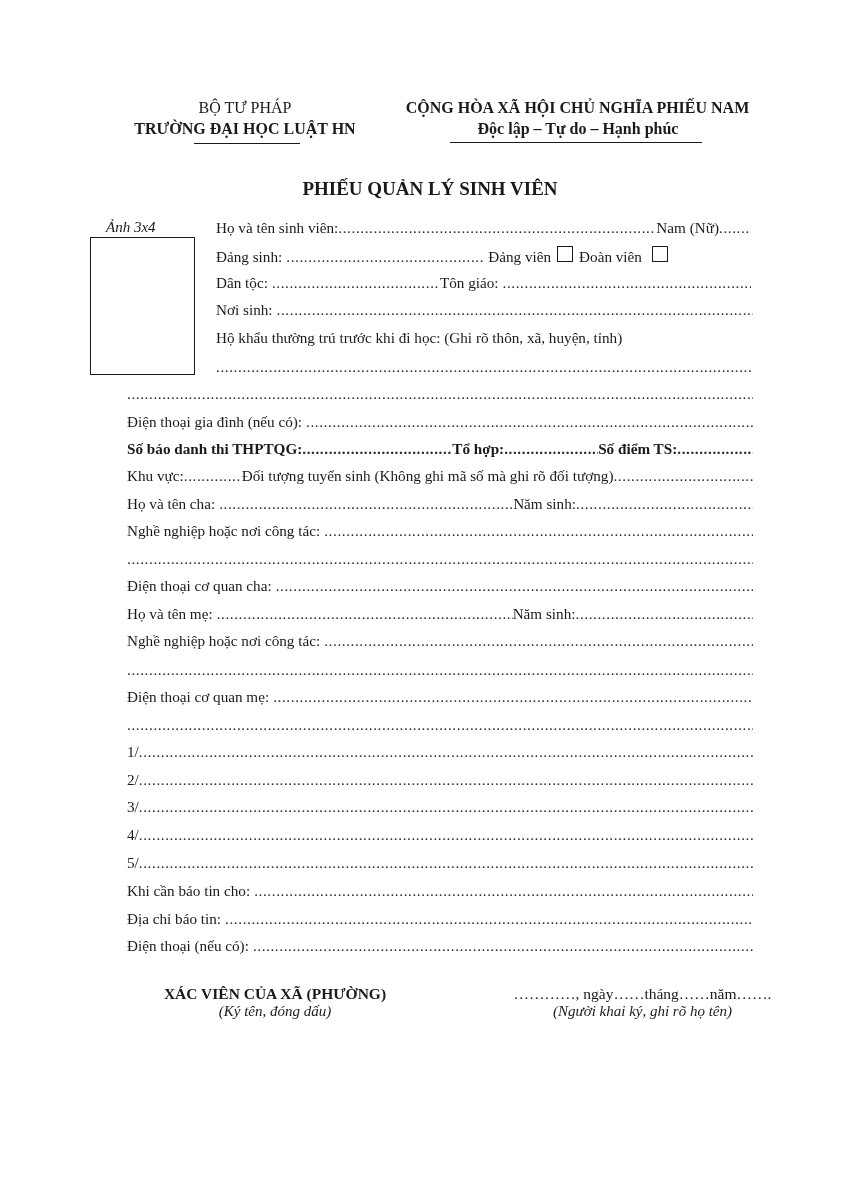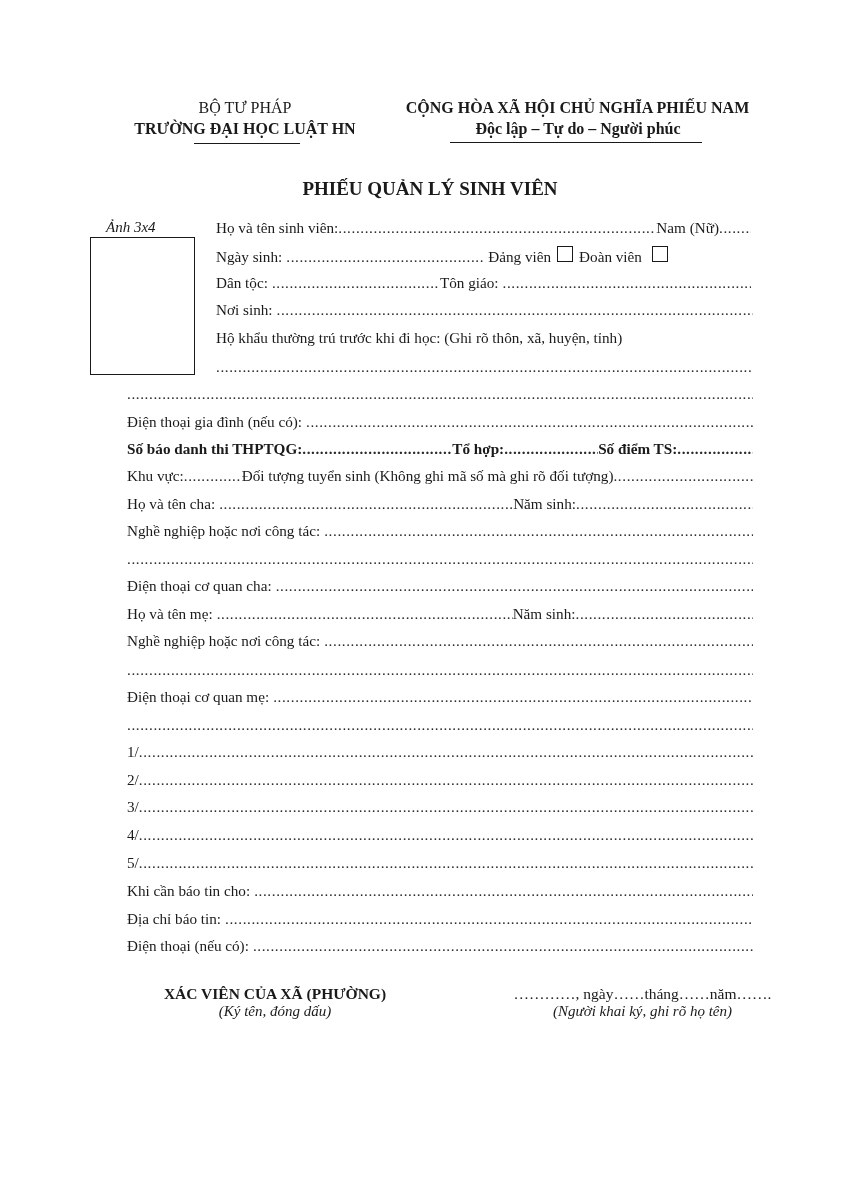--- a/index.html
+++ b/index.html
@@ -24,37 +24,37 @@
   .it { font-style:italic; font-size:15px; }
 </style>
 </head>
 <body>
 
 <div class="abs hdr" style="left:175px; top:97px; width:140px;">BỘ TƯ PHÁP</div>
 <div class="abs hdr bold" style="left:115px; top:118px; width:260px;font-family:Liberation Serif, serif;">TRƯỜNG ĐẠI HỌC LUẬT HN</div>
 <div class="uline" style="left:194px; top:143px; width:106px;"></div>
 
 <div class="abs hdr bold" style="left:385px; top:97px; width:385px;">CỘNG HÒA XÃ HỘI CHỦ NGHĨA PHIẾU NAM</div>
-<div class="abs hdr bold" style="left:420px; top:118px; width:316px;">Độc lập – Tự do – Người phúc</div>
+<div class="abs hdr bold" style="left:420px; top:118px; width:316px;">Độc lập – Tự do – Hạnh phúc</div>
 <div class="uline" style="left:450px; top:142px; width:252px;"></div>
 
 <div class="abs title" style="left:240px; top:178px; width:380px;">PHIẾU QUẢN LÝ SINH VIÊN</div>
 
 <div class="abs photo-caption" style="left:106px; top:219px;text-align:right;">Ảnh 3x4</div>
 <div class="abs photo-box" style="left:90px; top:237px; width:103px; height:136px;"></div>
 
 <div class="row" style="left:216px; top:219px; width:535px;">
   <span class="lbl">Họ và tên sinh viên:</span>
   <span class="dots"></span>
   <span class="lbl">Nam (Nữ)</span>
   <span class="dots fixed" style="width:32px;"></span>
 </div>
 
 <div class="row" style="left:216px; top:246px; width:535px;">
-  <span class="lbl">Ngày sinh:</span>
+  <span class="lbl">Đảng sinh:</span>
   <span class="dots fixed" style="width:198px; margin-left:4px;"></span>
   <span class="lbl" style="margin-left:4px;">Đảng viên</span>
   <span class="chk"></span>
   <span class="lbl">Đoàn viên</span>
   <span class="chk" style="margin-left:10px;"></span>
 </div>
 
 <div class="row" style="left:216px; top:274px; width:535px;">
   <span class="lbl">Dân tộc:</span>
   <span class="dots fixed" style="width:168px; margin-left:4px;"></span>

